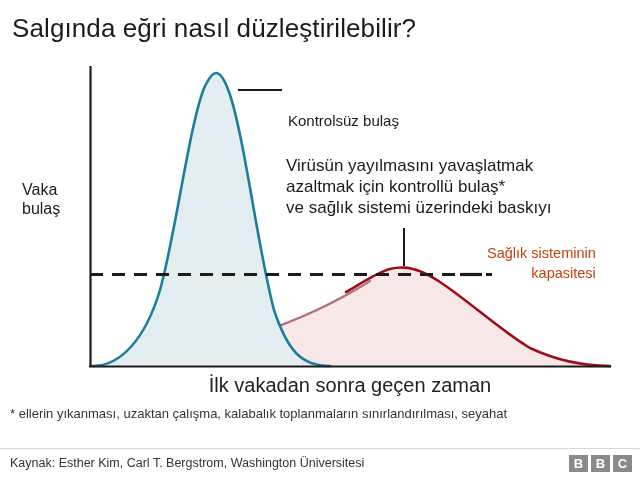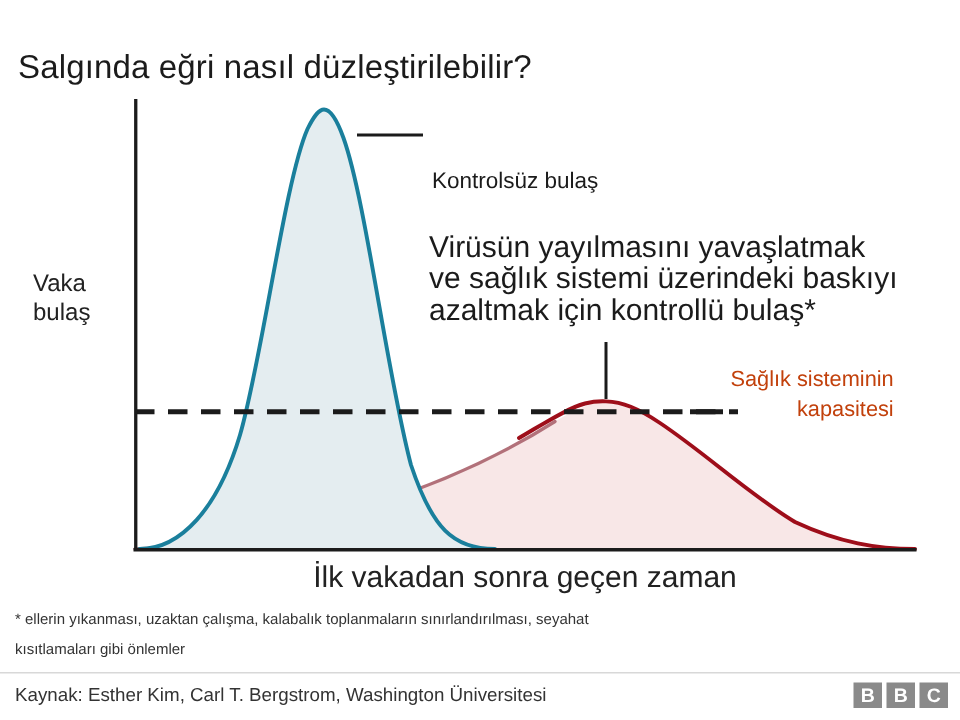--- a/index.html
+++ b/index.html
@@ -9,22 +9,22 @@
     font-family:"Liberation Sans","DejaVu Sans",sans-serif;
     color:#222222;
     overflow:hidden;
     position:relative;
   }
   #stage{position:absolute;left:0;top:0;width:640px;height:480px;}
 
   
   .title{
     position:absolute;left:12px;top:13px;
-    font-size:22px;font-weight:400;color:#1b1b1b;
-    letter-spacing:0.1px;white-space:nowrap;margin-top:19px;
+    font-size:26px;font-weight:400;color:#1b1b1b;
+    letter-spacing:0.1px;white-space:nowrap;
   }
 
   
   .chart-svg{position:absolute;left:0;top:0;}
 
   
   .axis-label-y{
     position:absolute;left:22px;top:180px;
     font-size:16px;line-height:19px;color:#222;
     width:70px;text-align:left;
@@ -32,32 +32,32 @@
   .axis-label-x{
     position:absolute;left:90px;top:374px;width:520px;
     text-align:center;font-size:20px;color:#222;
   }
   .ann-blue{
     position:absolute;left:288px;top:80px;
     font-size:15px;color:#1b1b1b;white-space:nowrap;margin-top:32px;
   }
   .ann-red{
     position:absolute;left:286px;top:155px;
-    font-size:20px;line-height:21px;color:#1b1b1b;
+    font-size:17px;line-height:21px;color:#1b1b1b;
   }
   .ann-cap{
     position:absolute;left:487px;top:243px;
     font-size:14.5px;line-height:20px;color:#c2410c;
     white-space:nowrap;
   }
 
   
   .footnote{
     position:absolute;left:10px;top:404px;width:626px;
-    font-size:10px;line-height:20px;color:#333;
+    font-size:13px;line-height:20px;color:#333;
   }
 
   
   .footer-rule{
     position:absolute;left:0;top:448px;width:640px;height:1px;
     background:#d8d8d8;
   }
   .source{
     position:absolute;left:10px;top:456px;
     font-size:12.5px;color:#333;white-space:nowrap;text-align:right;
@@ -135,32 +135,31 @@
     <div>Vaka</div>
     <div>bulaş</div>
   </div>
 
   <div class="axis-label-x">İlk vakadan sonra geçen zaman</div>
 
   <div class="ann-blue">Kontrolsüz bulaş</div>
 
   <div class="ann-red">
     <div>Virüsün yayılmasını yavaşlatmak</div>
+    <div>azaltmak için kontrollü bulaş*</div>
     <div>ve sağlık sistemi üzerindeki baskıyı</div>
-    <div>azaltmak için kontrollü bulaş*</div>
   </div>
 
   <div class="ann-cap">
     <div>Sağlık sisteminin</div>
     <div style="text-align:right;">kapasitesi</div>
   </div>
 
   <div class="footnote">
     <div>* ellerin yıkanması, uzaktan çalışma, kalabalık toplanmaların sınırlandırılması, seyahat</div>
-    <div>kısıtlamaları gibi önlemler</div>
   </div>
 
   <div class="footer-rule"></div>
   <div class="source">Kaynak: Esther Kim, Carl T. Bergstrom, Washington Üniversitesi</div>
   <div class="bbc-logo">
     <span>B</span>
     <span>B</span>
     <span>C</span>
   </div>
 

